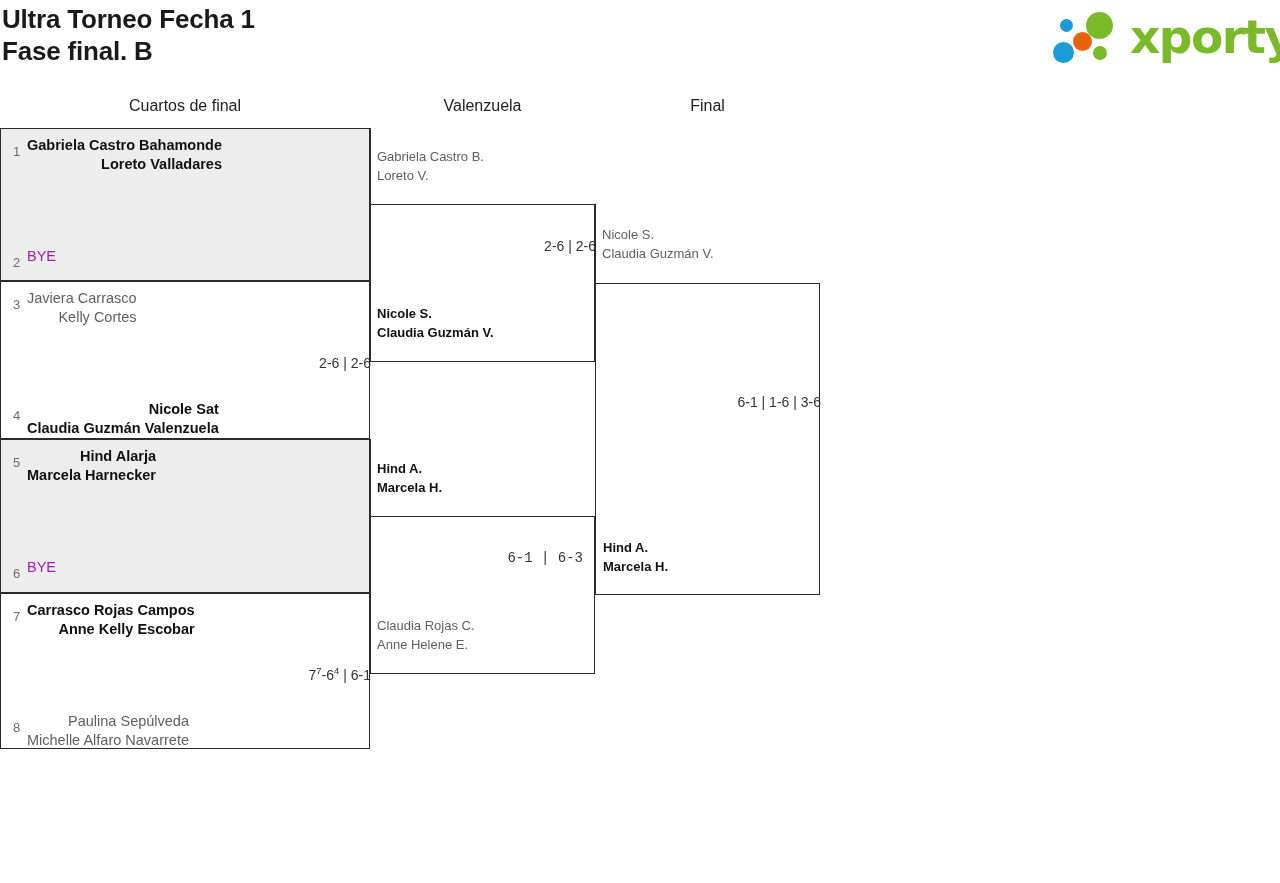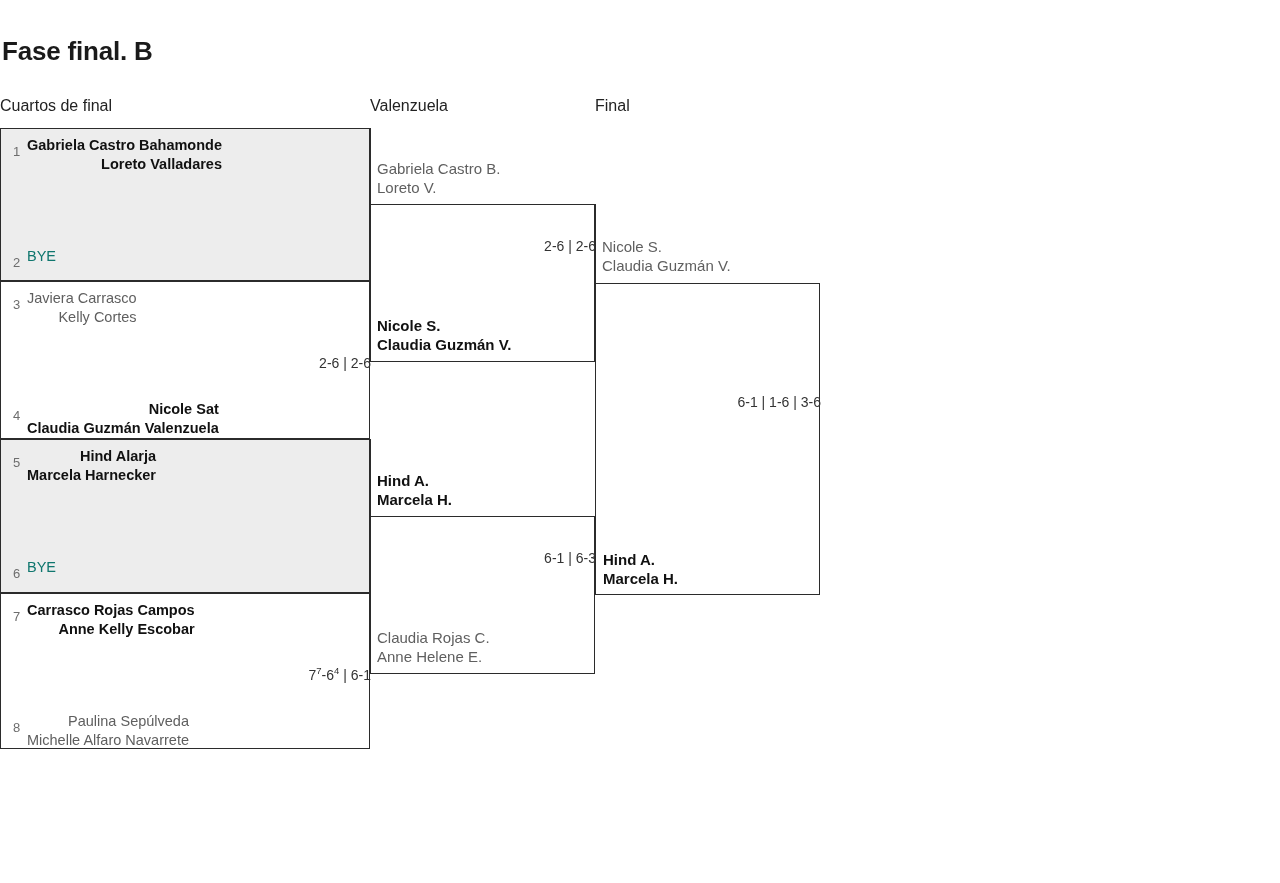--- a/index.html
+++ b/index.html
@@ -28,21 +28,21 @@
   .brand .dot { position: absolute; border-radius: 50%; }
   .brand .wordmark {
     position: absolute; left: 84px; top: 2px;
     font-size: 47px; line-height: 58px; font-weight: 700;
     color: #7ab929; letter-spacing: -1.5px;
     font-family: "DejaVu Sans", sans-serif;
   }
 
   
   .round-head {
-    position: absolute; 
+    position: absolute; text-align: center;
     font-size: 16px; color: #222; font-weight: 400;
     top: 97px;
   }
 
   
   .box {
     position: absolute;
     border: 1px solid #2b2b2b;
     background: #ffffff;
   }
@@ -55,46 +55,56 @@
   }
   .seed {
     width: 21px; flex: 0 0 21px;
     font-size: 13px; color: #6d6d6d; text-align: center;
     line-height: 19px; padding-top: 9px;
   }
   .names { font-size: 14.5px; line-height: 18.5px; padding-top: 3px; text-align: right; }
   .names .n { display: block; white-space: nowrap; }
   .win { color: #111; font-weight: 700; }
   .lose { color: #5f5f5f; font-weight: 400; }
-  .bye { color: #0f766e; font-weight: 400; font-size: 14.5px; line-height: 19px; padding-top: 3px; }
+  .bye { color: #a21caf; font-weight: 400; font-size: 14.5px; line-height: 19px; padding-top: 3px; }
 
   .score {
     position: absolute;
     font-size: 14px; color: #333; text-align: right;
     white-space: nowrap;
   }
   .score sup { font-size: 9.5px; vertical-align: super; line-height: 0; }
 
   
   .vline { position: absolute; width: 1px; background: #2b2b2b; }
 
   
   .slot {
     position: absolute;
-    font-size: 15px; line-height: 18.5px; margin-top: 12px;
+    font-size: 13px; line-height: 18.5px;
   }
   .slot .n { display: block; white-space: nowrap; }
 </style>
 </head>
 <body>
 
 <div id="root">
 
-  <div class="page-title"><br><span>Fase final. B</span></div>
-
+  <div class="page-title"><span>Ultra Torneo Fecha 1</span><br><span>Fase final. B</span></div>
+
+  <div class="brand">
+    <div class="dots">
+      <span class="dot" style="left:8px;  top:7px;  width:13px; height:13px; background:#1b9bd8;"></span>
+      <span class="dot" style="left:34px; top:0px;  width:27px; height:27px; background:#7ab929;"></span>
+      <span class="dot" style="left:21px; top:20px; width:19px; height:19px; background:#e8620c;"></span>
+      <span class="dot" style="left:1px;  top:30px; width:21px; height:21px; background:#1b9bd8;"></span>
+      <span class="dot" style="left:41px; top:34px; width:14px; height:14px; background:#7ab929;"></span>
+    </div>
+    <div class="wordmark">xporty</div>
+  </div>
 
   <div class="round-head" style="left:0px;   width:370px;">Cuartos de final</div>
   <div class="round-head" style="left:370px; width:225px;">Valenzuela</div>
   <div class="round-head" style="left:595px; width:225px;">Final</div>
 
   <div class="box shaded" style="left:0px; top:128px; width:370px; height:153px;">
     <div class="seedrow" style="top:4px;">
       <div class="seed">1</div>
       <div class="names">
         <span class="n win">Gabriela Castro Bahamonde</span>
@@ -169,21 +179,21 @@
       <span class="n win">Claudia Guzmán V.</span>
     </div>
   </div>
 
   <div class="slot" style="left:377px; top:460px; width:220px;">
     <span class="n win">Hind A.</span>
     <span class="n win">Marcela H.</span>
   </div>
 
   <div class="box" style="left:370px; top:516px; width:225px; height:158px;">
-    <div class="score" style="left:14px; width:211px; top:33px;">6-1 | 6-3</div>
+    <div class="score" style="left:1px; width:211px; top:33px;font-family:Liberation Mono, monospace;">6-1 | 6-3</div>
     <div class="slot" style="left:6px; top:100px; width:215px;">
       <span class="n lose">Claudia Rojas C.</span>
       <span class="n lose">Anne Helene E.</span>
     </div>
   </div>
 
   <div class="slot" style="left:602px; top:226px; width:215px;">
     <span class="n lose">Nicole S.</span>
     <span class="n lose">Claudia Guzmán V.</span>
   </div>

